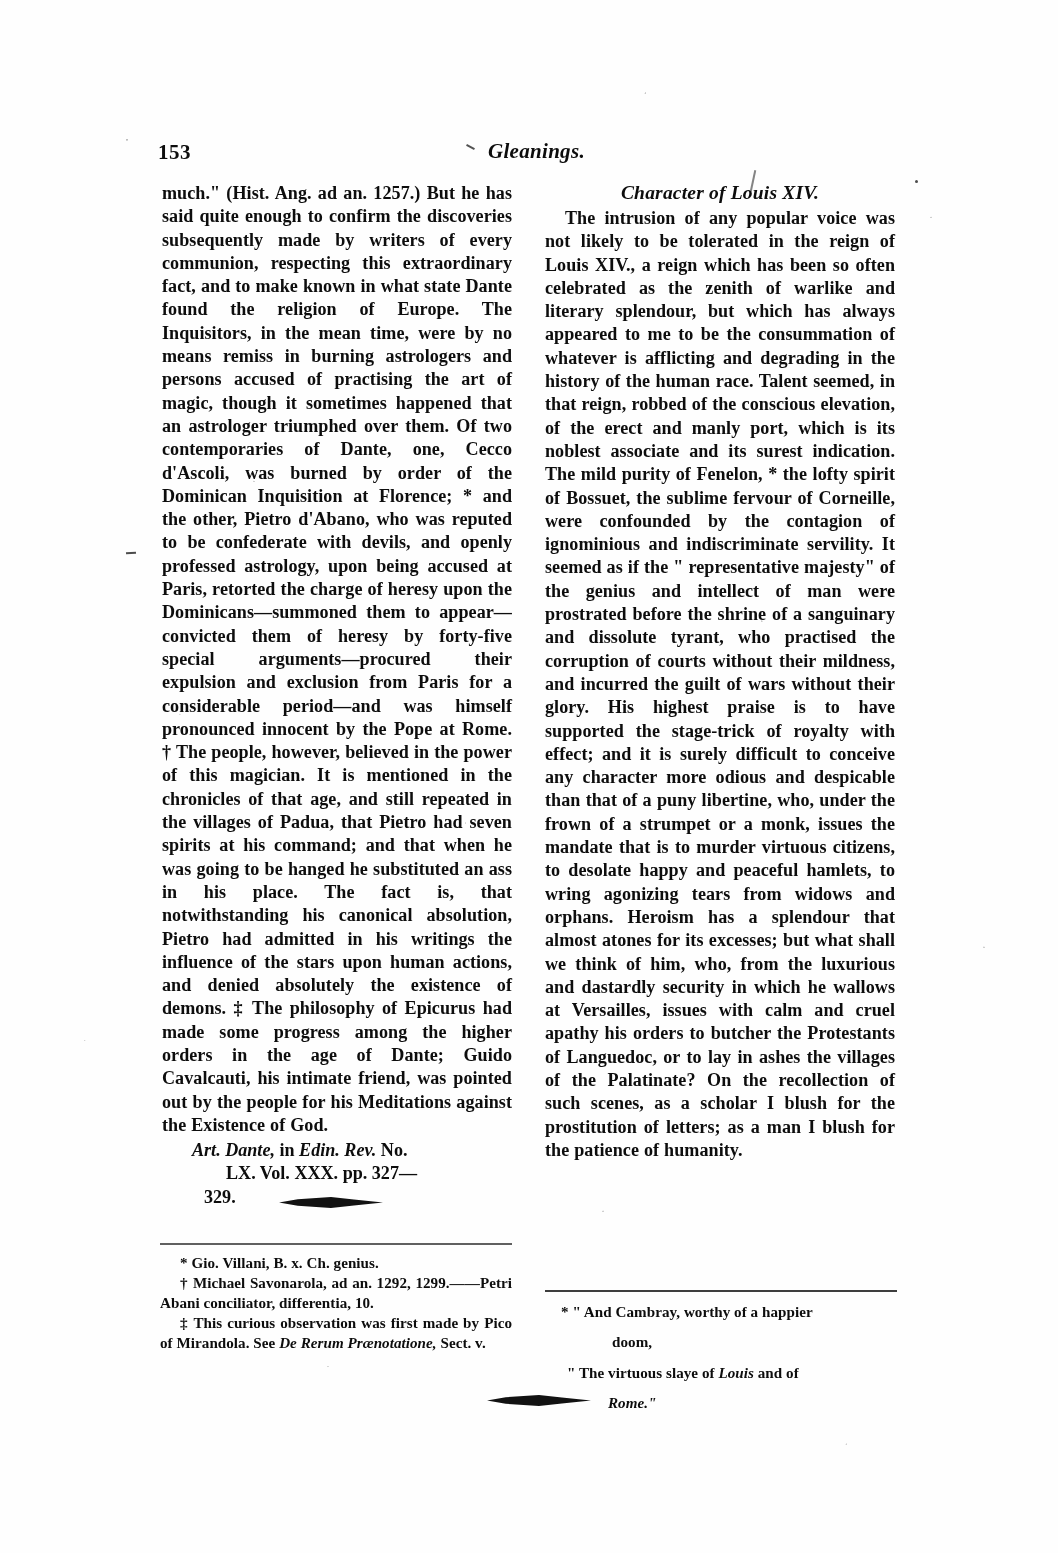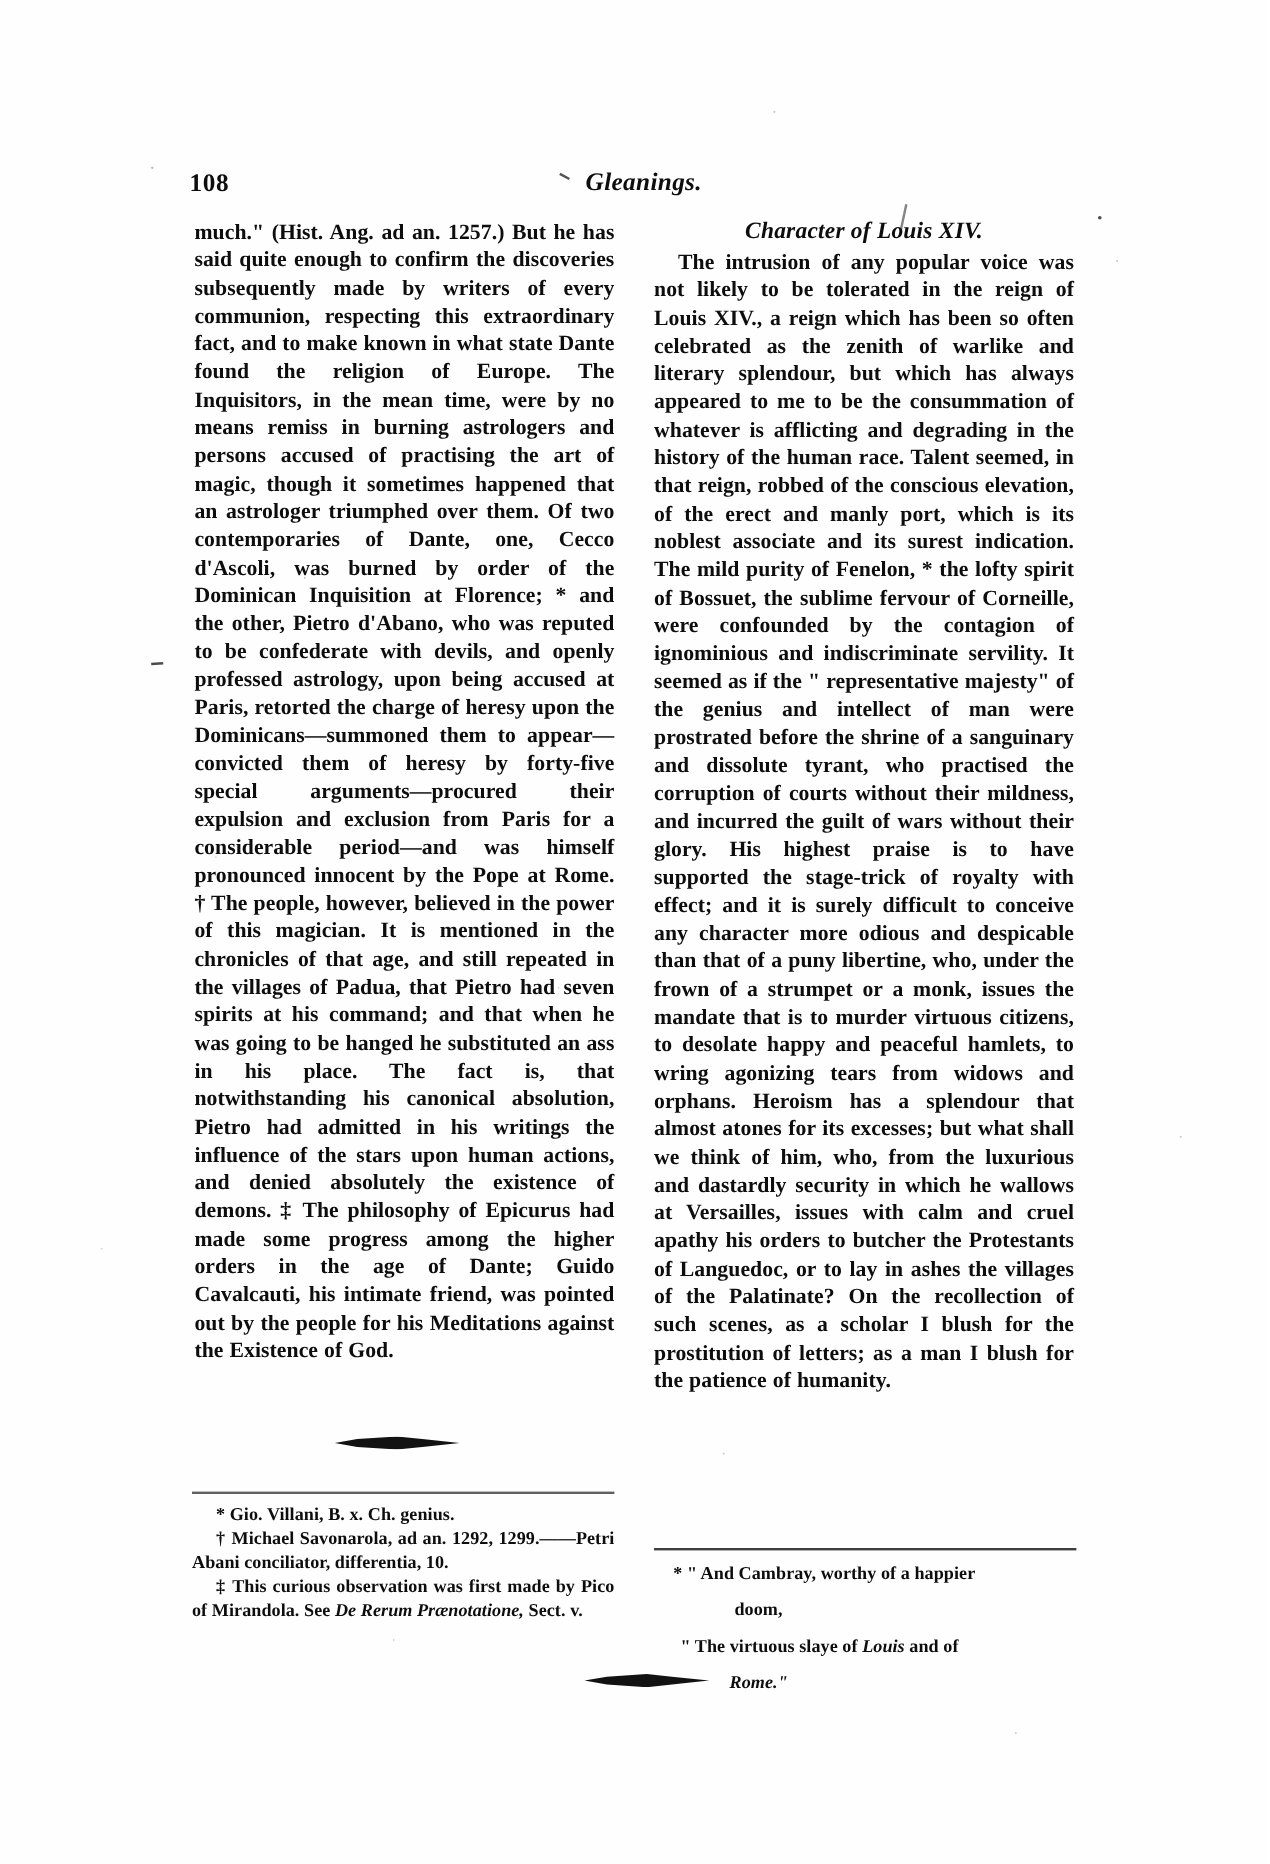--- a/index.html
+++ b/index.html
@@ -180,28 +180,33 @@
     background: #1f1f1f;
     opacity: .8;
   }
 </style>
 </head>
 <body>
 
 <div class="page">
 
   <div class="runhead">
-    <span class="folio">108</span>
+    <span class="folio">153</span>
     <span class="runtick"></span>
     <span class="runtitle">Gleanings.</span>
   </div>
 
   <div class="col col-left">
     <p class="body-text">much."  (Hist. Ang. ad an. 1257.) But he has said quite enough to confirm the discoveries subsequently made by writers of every communion, respecting this extraordinary fact, and to make known in what state Dante found the religion of Europe.  The Inquisitors, in the mean time, were by no means remiss in burning astrologers and persons accused of practising the art of magic, though it sometimes happened that an astrologer triumphed over them.  Of two contemporaries of Dante, one, Cecco d'Ascoli, was burned by order of the Dominican Inquisition at Florence; * and the other, Pietro d'Abano, who was reputed to be confederate with devils, and openly professed astrology, upon being accused at Paris, retorted the charge of heresy upon the Dominicans—summoned them to appear—convicted them of heresy by forty-five special arguments—procured their expulsion and exclusion from Paris for a considerable period—and was himself pronounced innocent by the Pope at Rome. †  The people, however, believed in the power of this magician.   It is mentioned in the chronicles of that age, and still repeated in the villages of Padua, that Pietro had seven spirits at his command; and that when he was going to be hanged he substituted an ass in his place.  The fact is, that notwithstanding his canonical absolution, Pietro had admitted in his writings the influence of the stars upon human actions, and denied absolutely the existence of demons. ‡   The philosophy of Epicurus had made some progress among the higher orders in the age of Dante; Guido Cavalcauti, his intimate friend, was pointed out by the people for his Meditations against the Existence of God.</p>
 
+    <div class="attrib">
+      <i>Art. Dante,</i><span> in </span><i>Edin. Rev.</i><span>  No.</span><br>
+      <span style="padding-left:34px;display:inline-block">LX.  Vol. XXX.  pp. 327—</span><br>
+      <span>329.</span>
+    </div>
   </div>
 
   <div class="ornament" style="left:279px; top:1197px;"></div>
 
   <div class="fn-rule wavy" style="left:160px; top:1243px; width:352px;"></div>
 
   <div class="footnotes" style="left:160px; top:1254px;">
     <p class="fn"><span>*</span><span> Gio. Villani, B. x. Ch. genius.</span></p>
     <p class="fn"><span>†</span><span> Michael Savonarola, ad an. 1292, 1299.——Petri Abani conciliator, differentia, 10.</span></p>
     <p class="fn"><span>‡</span><span> This curious observation was first made by Pico of Mirandola.  See </span><i>De Rerum Prænotatione,</i><span> Sect. v.</span></p>

